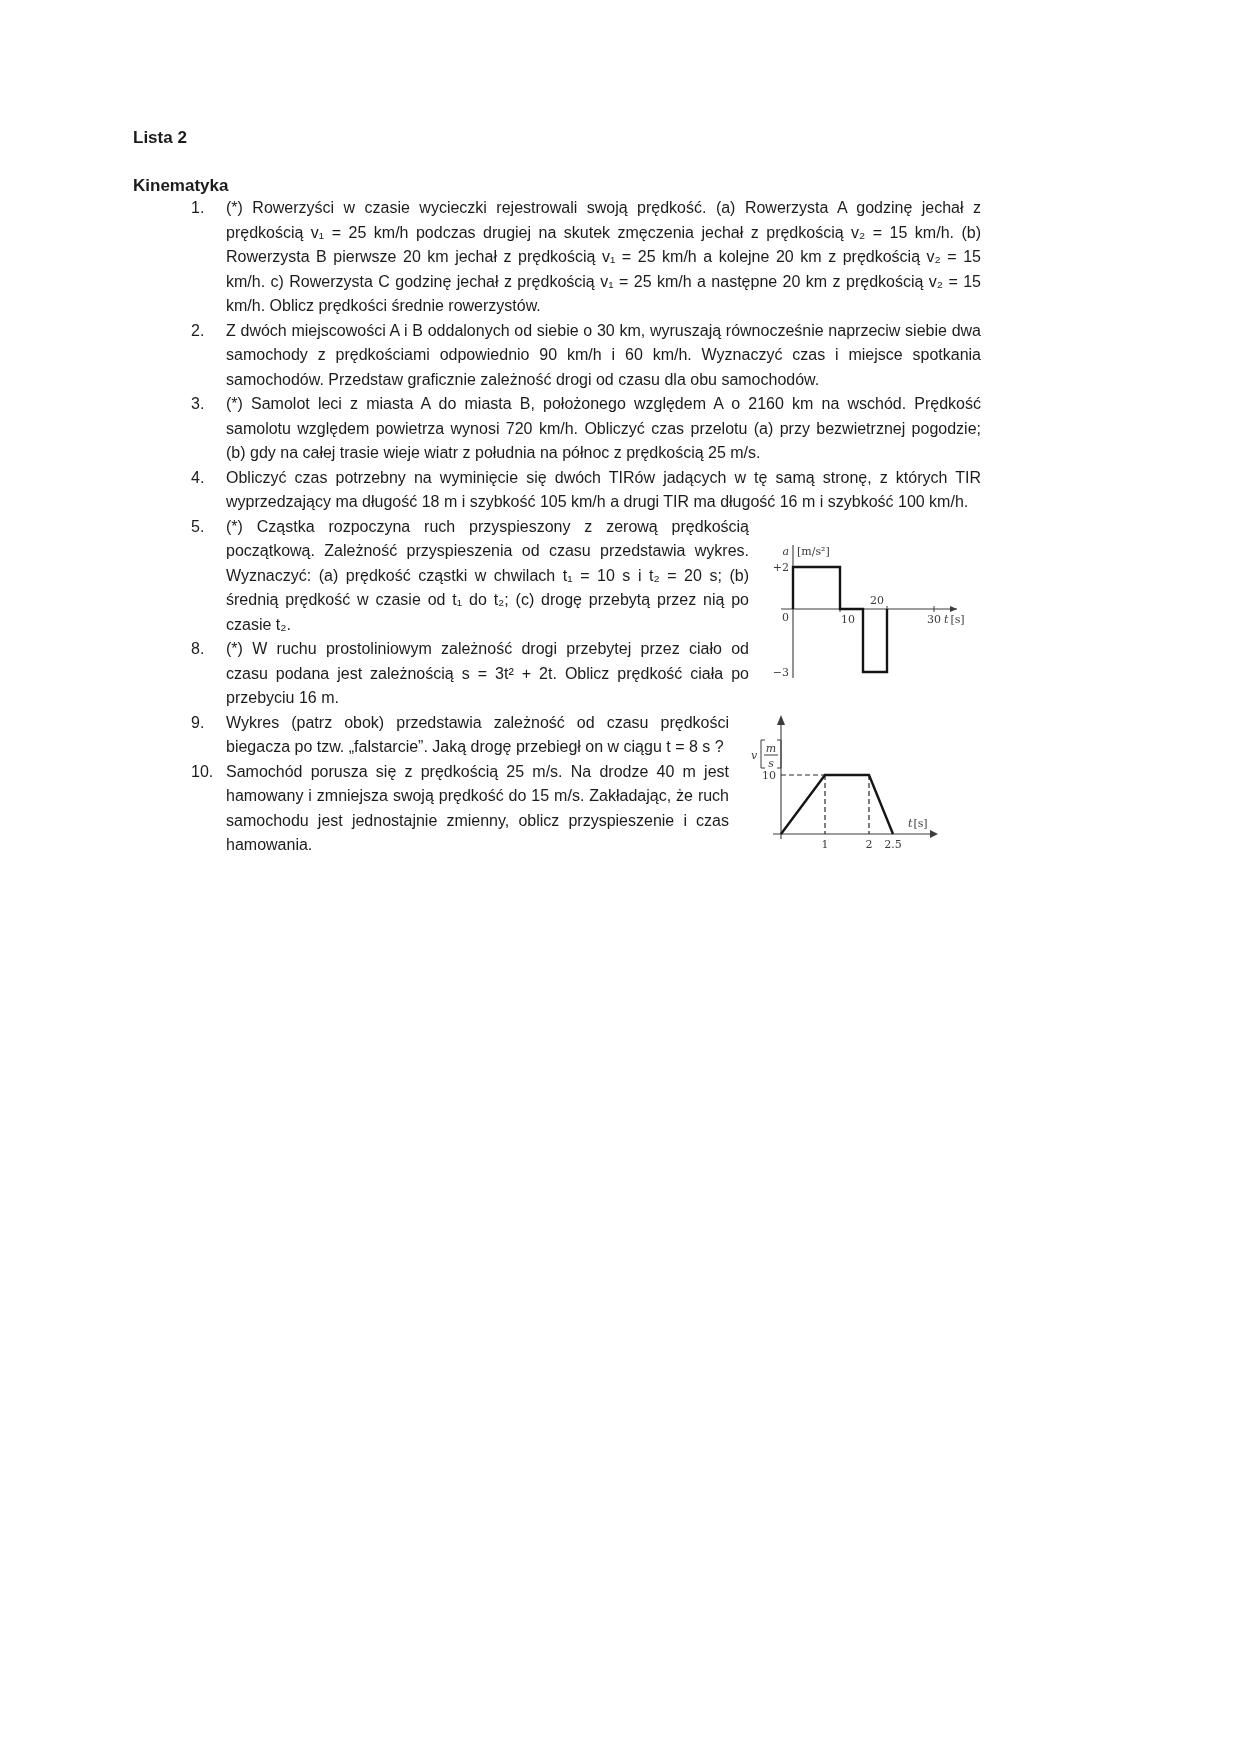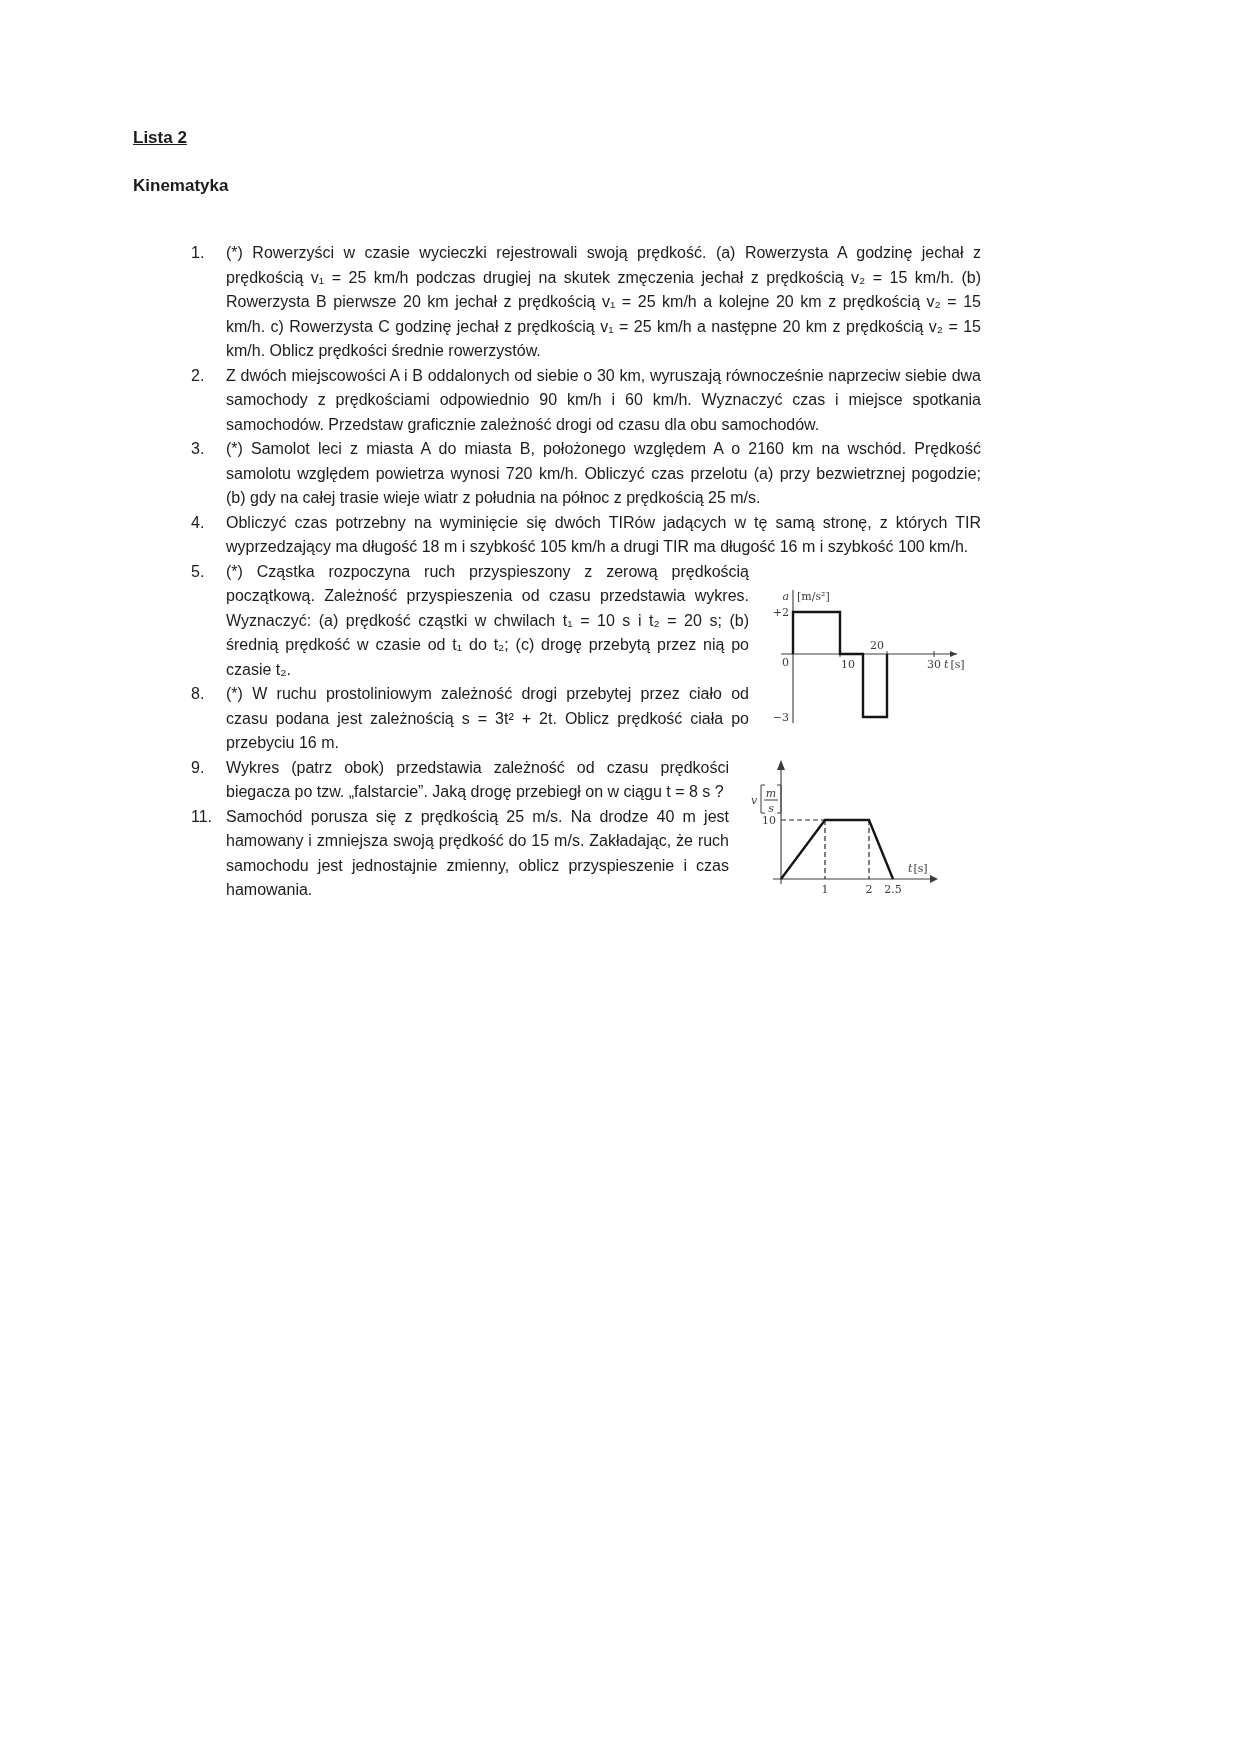--- a/index.html
+++ b/index.html
@@ -6,22 +6,22 @@
   html { background:#e8e8e8; }
   body {
     width:1240px; height:1754px; margin:0 auto;
     background:#ffffff;
     font-family:"Liberation Sans","DejaVu Sans",sans-serif;
     color:#1c1c1c;
     position:relative;
     overflow:hidden;
   }
   .page { padding:128px 0 0 133px; width:983px; }
-  .title    { font-size:17px; font-weight:700; margin-bottom:28px;text-decoration:underline; }
-  .subtitle { font-size:17px; font-weight:700; margin-bottom:45px; }
+  .title    { font-size:17px; font-weight:700; margin-bottom:28px; }
+  .subtitle { font-size:17px; font-weight:700; }
   .problems { margin-left:32px; width:816px; font-size:16px; line-height:24.5px; }
   .problem  { padding-left:35px; text-indent:-35px; text-align:justify;margin-left:26px; }
   .num      { display:inline-block; width:35px; text-indent:0; }
   .group::before { content:""; }
   .chart { float:right; background:#fff; }
   .chart1 { width:204px; height:167px; margin:2px 14px 8px 14px; }
   .chart2 { width:200px; height:152px; margin:0 38px 8px 14px; }
   svg { display:block; }
   .axis   { stroke:#3c3c3c; stroke-width:1.1; fill:none; }
   .plot   { stroke:#141414; stroke-width:2.4; fill:none; }
@@ -107,17 +107,17 @@
           <text class="clbl" x="33" y="68" text-anchor="end">10</text>
           <text class="clbl" x="82" y="137" text-anchor="middle">1</text>
           <text class="clbl" x="126" y="137" text-anchor="middle">2</text>
           <text class="clbl" x="150" y="137" text-anchor="middle" fill="#555">2.5</text>
           <text class="clbl" x="165" y="116" text-anchor="start"><tspan class="cit">t</tspan><tspan dx="1">[s]</tspan></text>
         </svg>
       </figure>
 
       <div class="problem"><span class="num">9.</span><span>Wykres (patrz obok) przedstawia zależność od czasu prędkości biegacza po tzw. „falstarcie”. Jaką drogę przebiegł on w ciągu t = 8 s ?</span></div>
 
-      <div class="problem"><span class="num">11.</span><span>Samochód porusza się z prędkością 25 m/s. Na drodze 40 m jest hamowany i zmniejsza swoją prędkość do 15 m/s. Zakładając, że ruch samochodu jest jednostajnie zmienny, oblicz przyspieszenie i czas hamowania.</span></div>
+      <div class="problem"><span class="num">10.</span><span>Samochód porusza się z prędkością 25 m/s. Na drodze 40 m jest hamowany i zmniejsza swoją prędkość do 15 m/s. Zakładając, że ruch samochodu jest jednostajnie zmienny, oblicz przyspieszenie i czas hamowania.</span></div>
     </div>
 
   </div>
 </div>
 
 </body></html>

